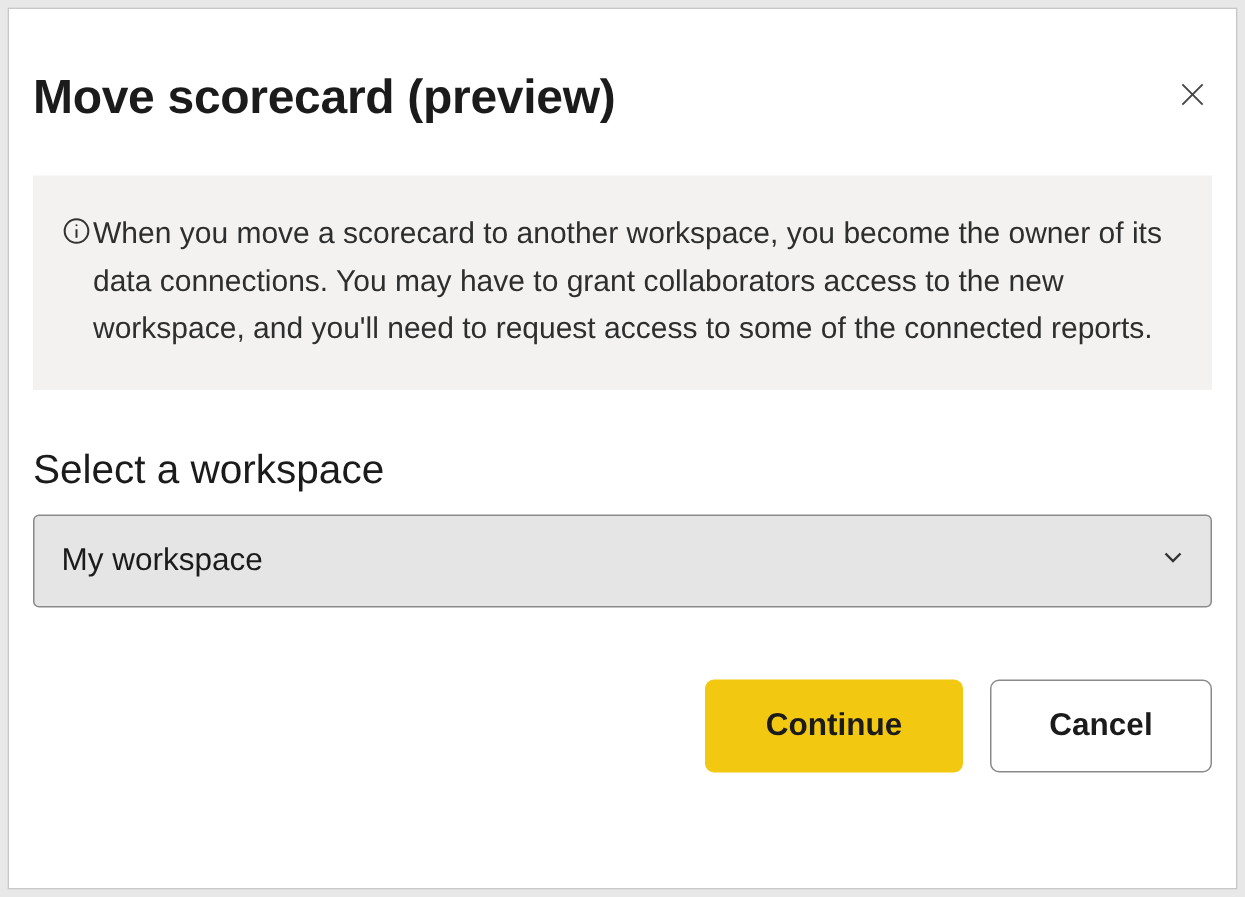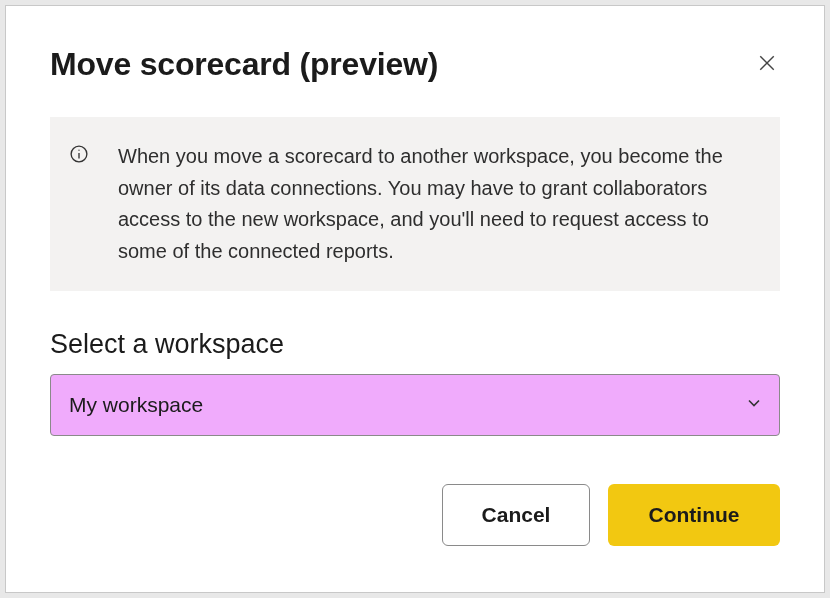--- a/index.html
+++ b/index.html
@@ -14,21 +14,21 @@
       height: 598px;
       display: flex;
       align-items: center;
       justify-content: center;
     }
     .dialog {
       background: #ffffff;
       width: 820px;
       height: 588px;
       border: 1px solid #c8c8c8;
-      padding: 40px 44px;
+      padding: 40px 16px;
       position: relative;
     }
     .dialog-header {
       display: flex;
       justify-content: space-between;
       align-items: flex-start;
       margin-bottom: 34px;
     }
     .dialog-title {
       font-size: 32px;
@@ -49,21 +49,21 @@
     }
     .close-btn svg {
       width: 18px;
       height: 18px;
     }
     .info-box {
       background: #f3f2f1;
       padding: 24px 28px 24px 20px;
       margin-bottom: 38px;
       display: flex;
-      gap: 30px;
+      gap: 2px;
       align-items: flex-start;
     }
     .info-icon {
       flex-shrink: 0;
       margin-top: 4px;
       color: #333;
     }
     .info-icon svg {
       width: 18px;
       height: 18px;
@@ -82,21 +82,21 @@
     }
     .select-wrapper {
       position: relative;
       width: 100%;
     }
     .select-field {
       width: 100%;
       height: 62px;
       border: 1px solid #8a8a8a;
       border-radius: 4px;
-      background: #f0abfc;
+      background: #e5e5e5;
       padding: 0 50px 0 18px;
       font-size: 21px;
       color: #1b1b1b;
       font-family: inherit;
       cursor: pointer;
       appearance: none;
       -webkit-appearance: none;
       text-align: left;
       display: flex;
       align-items: center;
@@ -179,17 +179,17 @@
       <span>My workspace</span>
     </button>
     <span class="select-chevron">
       <svg viewBox="0 0 16 16" fill="none" stroke="currentColor" stroke-width="1.6">
         <polyline points="3,5.5 8,10.5 13,5.5"></polyline>
       </svg>
     </span>
   </div>
 
   <div class="button-row">
+    <button class="btn btn-primary">Continue</button>
     <button class="btn btn-secondary">Cancel</button>
-    <button class="btn btn-primary">Continue</button>
   </div>
 
 </div>
 
 </body></html>

